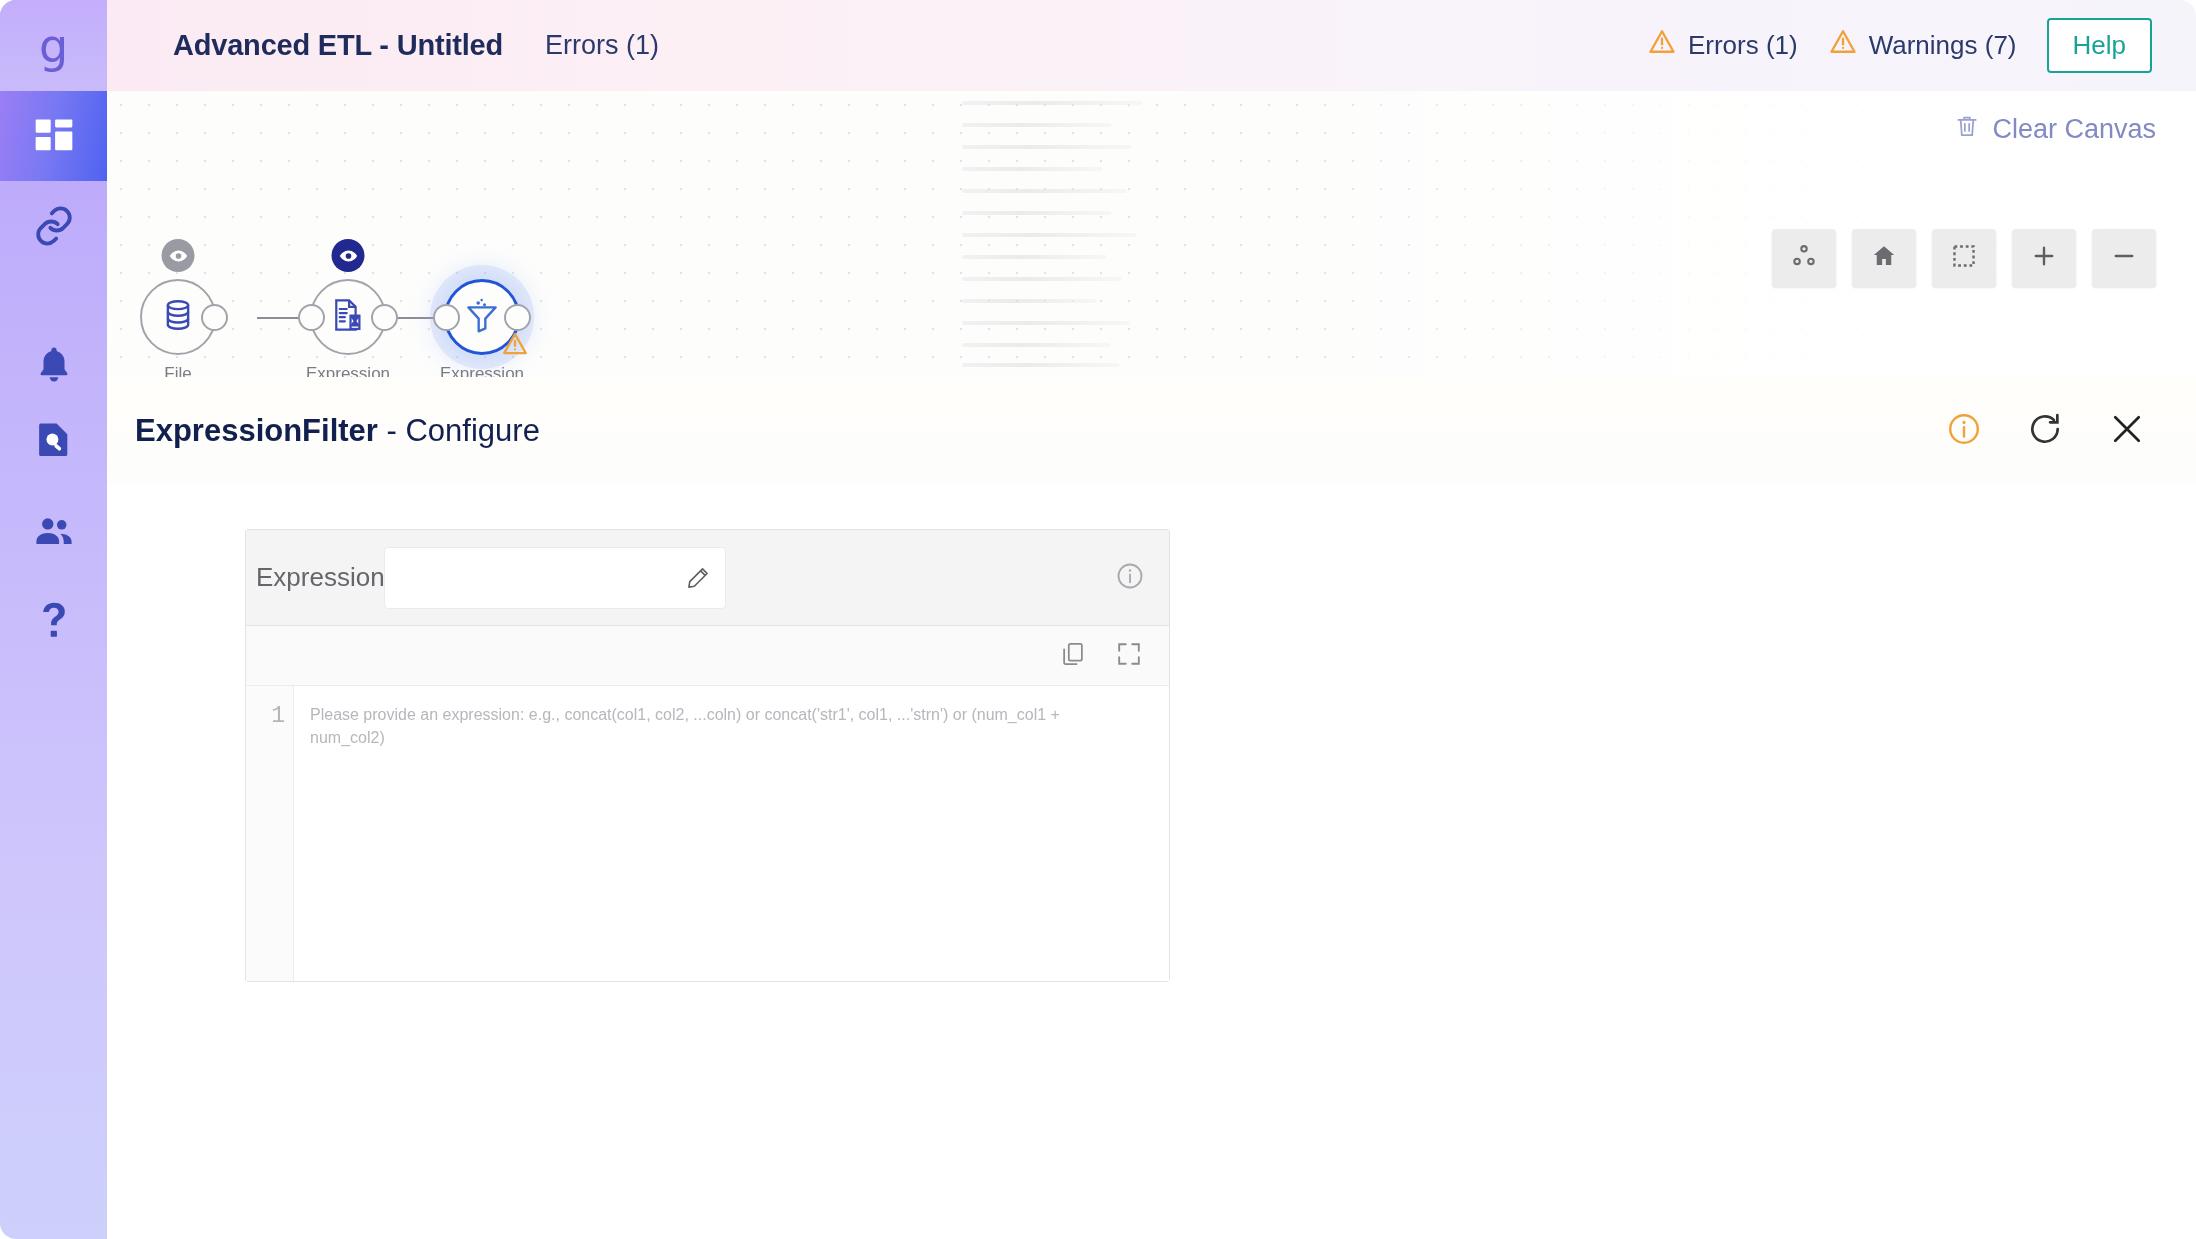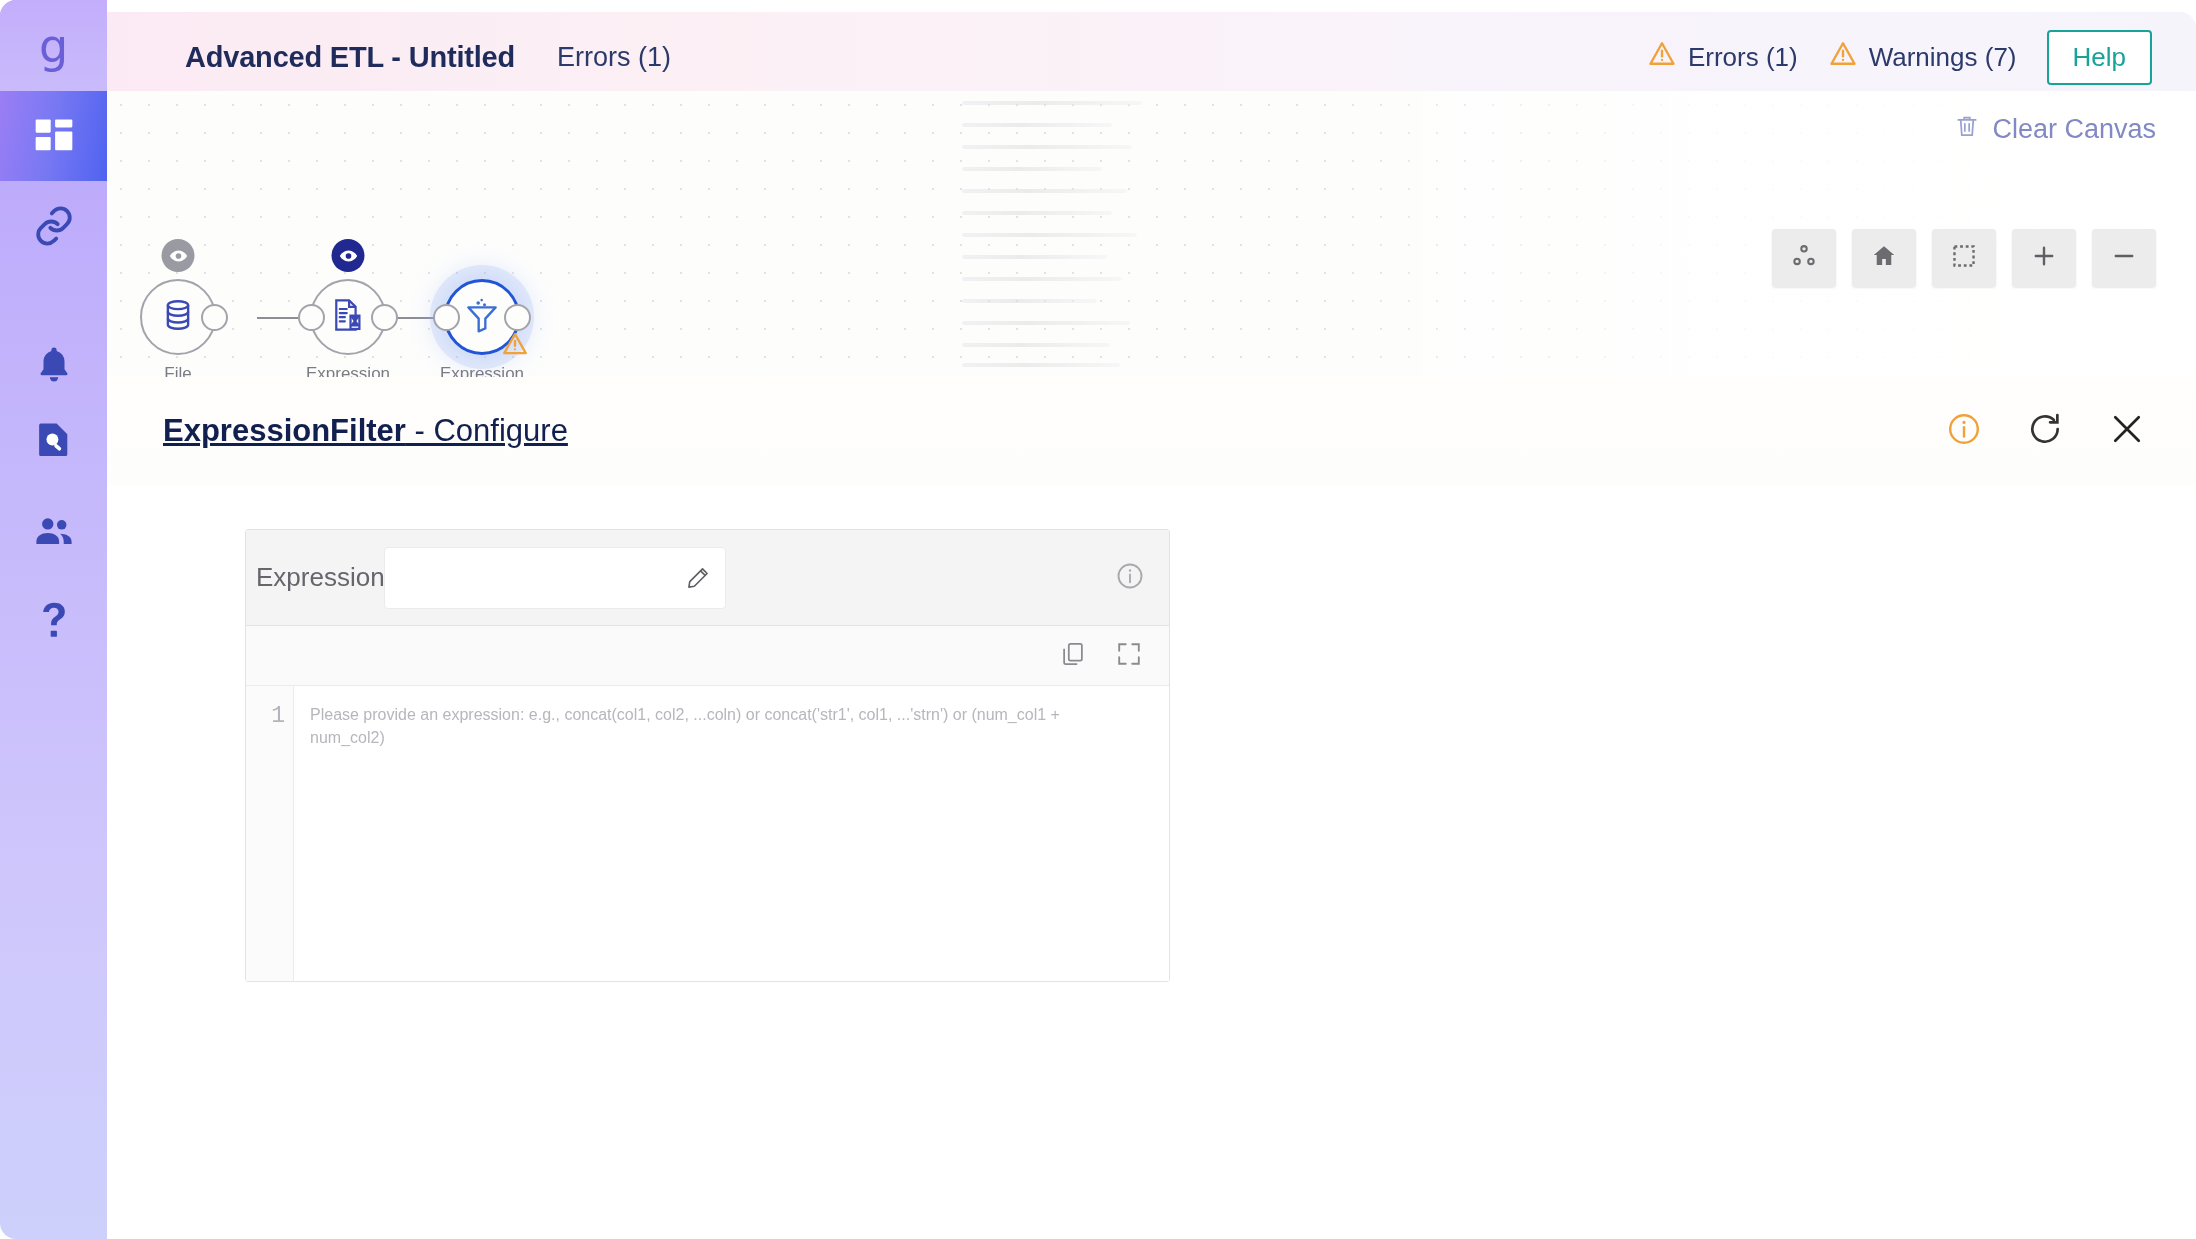--- a/index.html
+++ b/index.html
@@ -32,24 +32,24 @@
     position: absolute; left: 0; width: 107px; height: 90px;
     display: flex; align-items: center; justify-content: center;
   }
   .sb-item.active {
     background: linear-gradient(100deg, #9b7ef5 0%, #7a79f3 45%, #4f63f0 100%);
   }
   .sb-item svg { display: block; }
 
   
   .header {
-    position: absolute; left: 107px; top: 12px; width: 2089px; height: 91px;
+    position: absolute; left: 107px; top: 0; width: 2089px; height: 91px;
     background: linear-gradient(90deg, #fbeaf3 0%, #fcf0f5 30%, #f9f3fa 62%, #f6f4fb 100%);
     border-top-right-radius: 16px;
-    display: flex; align-items: center; padding-left: 12px;
+    display: flex; align-items: center;
   }
   .hdr-title {
     margin-left: 66px; font-size: 29px; font-weight: bold; color: #1f2b5b;
     letter-spacing: -0.2px;
   }
   .hdr-errors-left {
     margin-left: 42px; font-size: 27px; color: #2c3a6b; font-weight: 400;
   }
   .hdr-right {
     margin-left: auto; display: flex; align-items: center; gap: 30px; margin-right: 44px;
@@ -135,21 +135,21 @@
 
   
   .panel {
     position: absolute; left: 107px; top: 377px; width: 2089px; height: 862px;
     background: #ffffff; border-bottom-right-radius: 16px;
   }
   .panel-head {
     position: relative; height: 108px; display: flex; align-items: center;
     background: linear-gradient(180deg,#fffefb 0%, #fdfdfb 100%);
   }
-  .panel-title { margin-left: 56px; font-size: 31px; color: #12204f; text-decoration: underline; }
+  .panel-title { margin-left: 28px; font-size: 31px; color: #12204f; }
   .panel-title b { font-weight: bold; }
   .panel-title span { font-weight: 400; }
   .panel-head-actions {
     margin-left: auto; margin-right: 50px; display: flex; align-items: center; gap: 44px;
   }
   .next-bar {
     height: 82px; background: #f8f6fd; border-top: 2px solid #fae3ef;
     display: flex; align-items: center; justify-content: flex-end;
   }
   .next-link {

